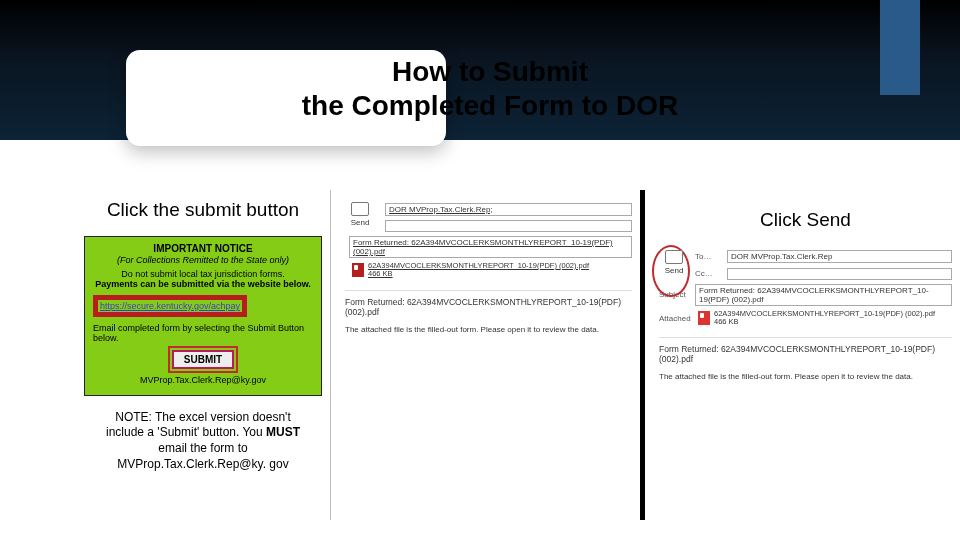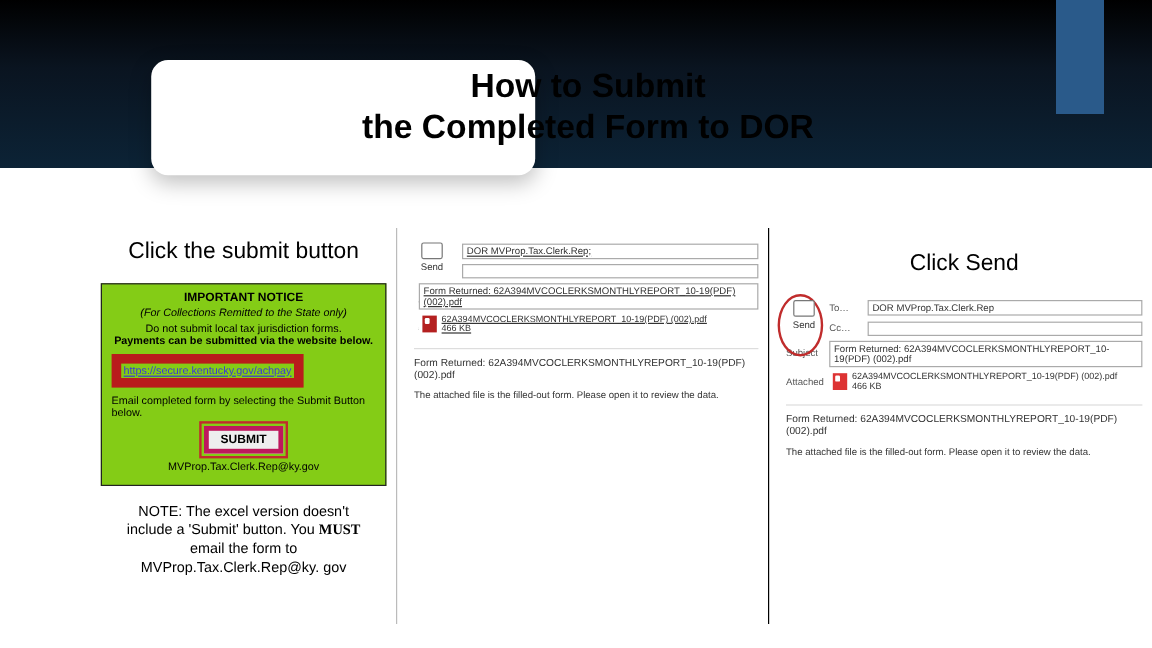--- a/index.html
+++ b/index.html
@@ -52,21 +52,21 @@
   .columns {
     position: absolute;
     top: 190px;
     left: 0;
     width: 960px;
     height: 330px;
     display: flex;
   }
   .col1 { width: 330px; padding: 0 8px 0 84px; position: relative; }
   .col2 { width: 310px; padding: 0 8px 0 14px; border-left: 1px solid #bbb; position: relative; }
-  .col3 { width: 320px; padding: 0 8px 0 14px; border-left: 1px solid #000000; position: relative; }
+  .col3 { width: 320px; padding: 0 8px 0 14px; border-left: 5px solid #000000; position: relative; }
   .col-header {
     font-size: 19px;
     text-align: center;
     color: #000;
     margin: 8px 0 14px 0;
     line-height: 1.25;
   }
   
   .notice {
     border: 1px solid #222;
@@ -77,45 +77,45 @@
   .notice .imp { text-align: center; font-weight: 700; font-size: 10px; }
   .notice .sub { text-align: center; font-style: italic; font-size: 9px; margin-top: 1px; }
   .notice .warn1 { text-align: center; font-size: 9px; margin-top: 4px; }
   .notice .warn2 { text-align: center; font-weight: 700; font-size: 9px; }
   .link-box {
     display: inline-block;
     margin-top: 6px;
     font-size: 9px;
     color: #3b3bd5;
     text-decoration: underline;
-    border: 8px solid #b91c1c;
+    border: 5px solid #b91c1c;
     padding: 1px 2px;
   }
   .email-line { font-size: 9px; margin-top: 6px; }
   .submit-wrap { text-align: center; margin-top: 6px; }
   .submit-btn {
     display: inline-block;
     font-size: 10px;
     font-weight: 700;
     background: #eee;
     padding: 2px 10px;
-    border: 4px solid #be185d;
+    border: 2px solid #be185d;
     outline: 2px solid #c02c2c;
     outline-offset: 2px;
   }
   .email-addr { font-size: 9px; text-align: center; margin-top: 6px; }
   .note-text {
     margin-top: 14px;
     font-size: 12px;
     text-align: center;
     color: #000;
     padding: 0 16px;
     line-height: 1.3;
   }
-  .note-text .must { font-weight: 700; font-family: Liberation Serif, serif; }
+  .note-text .must { font-weight: 700; }
   
   .email-panel {
     font-size: 8px;
     color: #333;
     position: relative;
     margin-top: 12px;
   }
   .email-row {
     display: flex;
     align-items: center;

